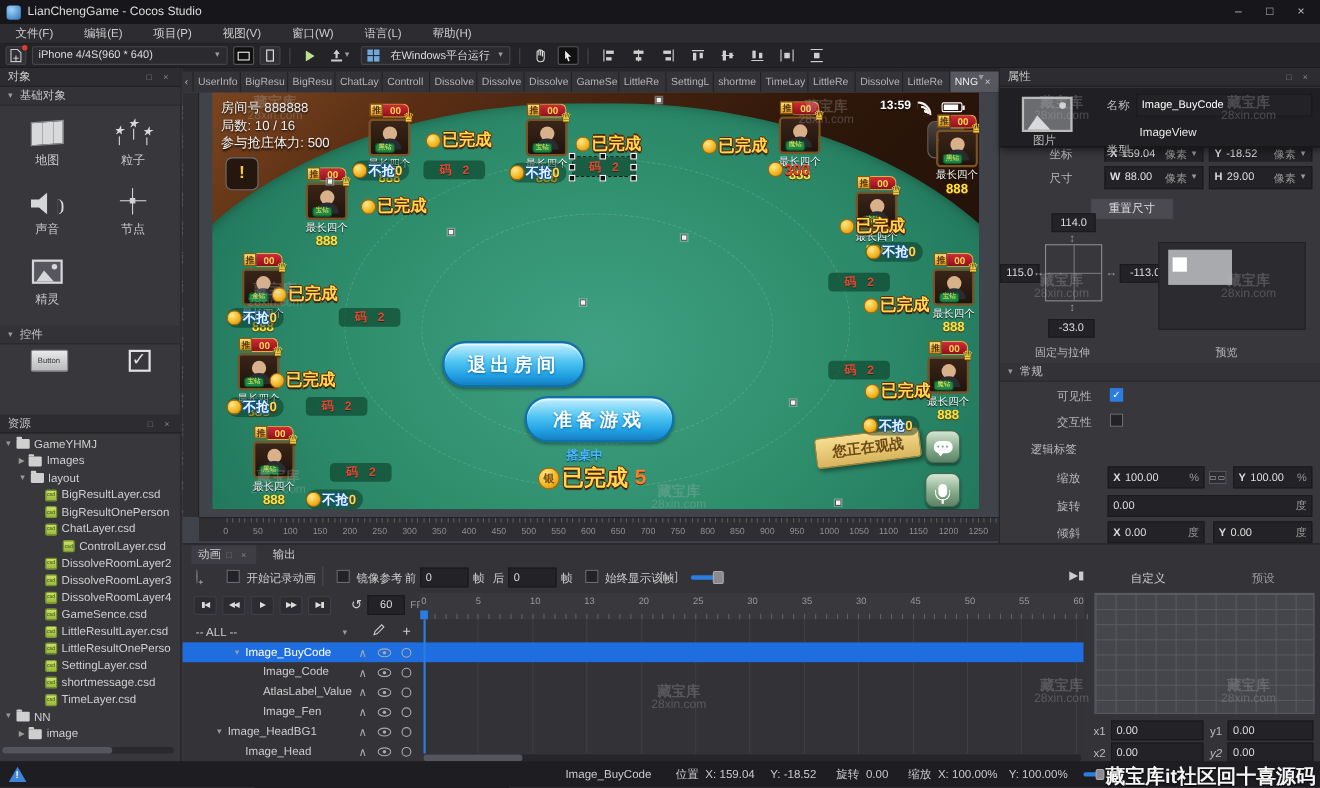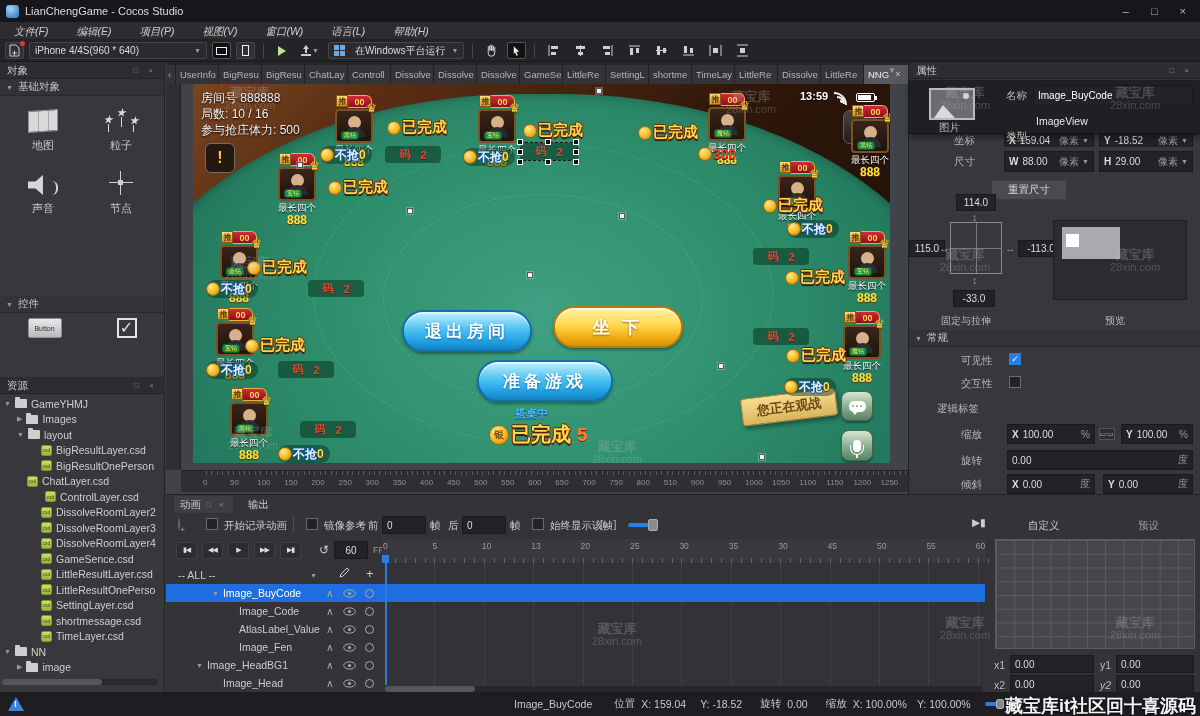--- a/index.html
+++ b/index.html
@@ -6,21 +6,21 @@
 html,body{background:#2a2a2e;}
 #app{position:relative;width:1200px;height:716px;background:#3a3a3f;overflow:hidden;color:#ccc;}
 .abs{position:absolute;}
 .row{display:flex;align-items:center;}
 
 
 #titlebar{left:0;top:0;width:1200px;height:22px;background:#17171b;color:#ddd;font-size:11px;display:flex;align-items:center;padding:0 6px;}
 #titlebar .appicon{width:13px;height:13px;border-radius:3px;background:radial-gradient(circle at 35% 30%,#9fd4ff,#2b6fb0);margin-right:6px;}
 #titlebar .wbtns{margin-left:auto;display:flex;gap:22px;color:#bbb;font-size:11px;padding-right:8px;}
 #menubar{left:0;top:22px;width:1200px;height:18px;background:#2d2d31;display:flex;align-items:center;font-size:10.5px;color:#ccc;border-bottom:1px solid #222;}
-#menubar .mi{padding:0 14px;height:18px;line-height:18px;font-style:italic;}
+#menubar .mi{padding:0 14px;height:18px;line-height:18px;}
 #toolbar{left:0;top:40px;width:1200px;height:22px;background:#242428;display:flex;align-items:center;gap:5px;padding:0 5px;border-bottom:1px solid #1a1a1e;}
 .tbtn{height:17px;min-width:19px;display:inline-flex;align-items:center;justify-content:center;background:#2f2f34;border:1px solid #44444a;border-radius:2px;color:#ddd;font-size:9px;padding:0 3px;position:relative;}
 .tbtn.flat{background:none;border-color:transparent;}
 .tbtn.active{background:#111;border-color:#555;}
 .tsel{height:17px;background:#2a2a2f;border:1px solid #44444a;border-radius:2px;color:#ddd;font-size:10px;display:flex;align-items:center;padding:0 5px;gap:6px;}
 .caret{font-size:7px;color:#9a9a9a;}
 .tsep{width:1px;height:14px;background:#45454b;margin:0 3px;}
 .reddot{position:absolute;right:-2px;top:-2px;width:5px;height:5px;border-radius:50%;background:#e03a2e;}
 .winlogo{display:inline-grid;grid-template-columns:5px 5px;grid-gap:1px;margin-right:4px;}
 .winlogo i{width:5px;height:5px;background:#6fa8dc;}
@@ -360,20 +360,26 @@
         <span>声音</span>
       </div>
       <div class="objitem">
         <span class="icn">
             <span class="i-node">
               <b></b>
             </span>
           </span>
         <span>节点</span>
       </div>
+      <div class="objitem">
+        <span class="icn">
+            <span class="i-sprite"></span>
+          </span>
+        <span>精灵</span>
+      </div>
     </div>
     <div class="sech" style="position:absolute;top:234px;width:164px;">
       <span class="arr">▼</span>
       <span>控件</span>
     </div>
     <div class="abs row" style="left:0;top:256px;width:164px;justify-content:space-around;">
       <span class="i-btnctrl">Button</span>
       <span class="i-check">✓</span>
     </div>
     <div id="restree">
@@ -400,26 +406,26 @@
           <div class="trow" style="padding-left: 30px;">
             <span style="width:7px"></span>
             <span class="csdic">csd</span>
             <span>BigResultLayer.csd</span>
           </div>
           <div class="trow" style="padding-left: 30px;">
             <span style="width:7px"></span>
             <span class="csdic">csd</span>
             <span>BigResultOnePerson</span>
           </div>
-          <div class="trow" style="padding-left: 16px;">
+          <div class="trow" style="padding-left: 30px;">
             <span style="width:7px"></span>
             <span class="csdic">csd</span>
             <span>ChatLayer.csd</span>
           </div>
-          <div class="trow" style="padding-left: 34px;">
+          <div class="trow" style="padding-left: 46px;">
             <span style="width:7px"></span>
             <span class="csdic">csd</span>
             <span>ControlLayer.csd</span>
           </div>
           <div class="trow" style="padding-left: 30px;">
             <span style="width:7px"></span>
             <span class="csdic">csd</span>
             <span>DissolveRoomLayer2</span>
           </div>
           <div class="trow" style="padding-left: 30px;">
@@ -626,21 +632,21 @@
         <i style="left: 436.9px;"></i>
         <i style="left: 442.3px;"></i>
         <i style="left: 447.7px;"></i>
         <i style="left: 453.1px;"></i>
         <span style="left: 455.6px;">800</span>
         <i style="left: 458.6px;"></i>
         <i style="left: 464px;"></i>
         <i style="left: 469.4px;"></i>
         <i style="left: 474.8px;"></i>
         <i style="left: 480.2px;"></i>
-        <span style="left: 482.7px;">510</span>
+        <span style="left: 482.7px;">850</span>
         <i style="left: 485.7px;"></i>
         <i style="left: 491.1px;"></i>
         <i style="left: 496.5px;"></i>
         <i style="left: 501.9px;"></i>
         <i style="left: 507.3px;"></i>
         <span style="left: 509.8px;">900</span>
         <i style="left: 512.8px;"></i>
         <i style="left: 518.2px;"></i>
         <i style="left: 523.6px;"></i>
         <i style="left: 529px;"></i>
@@ -711,21 +717,20 @@
           <i></i>
         </span>
       <div class="gearbtn" style="left:650px;top:26px;">
         <svg width="20" height="20" viewBox="0 0 20 20">
           <path d="M10 2l1 2.2 2.4-.6 1 2 2.2 1-.6 2.4L18 10l-2 1 .6 2.4-2.2 1-1 2-2.4-.6L10 18l-1-2.2-2.4.6-1-2-2.2-1 .6-2.4L2 10l2-1-.6-2.4 2.2-1 1-2 2.4.6z" fill="#f0f0f0"></path>
           <circle cx="10" cy="10" r="3" fill="#3a332c"></circle>
         </svg>
       </div>
 
       <div class="gbtn blue" style="left:209px;top:226px;width:130px;height:42px;">退出房间</div>
-      <div class="gbtn gold" style="left:360px;top:222px;width:130px;height:42px;">坐 下</div>
       <div class="gbtn blue" style="left:284px;top:276px;width:136px;height:42px;">准备游戏</div>
       <div class="tstat" style="left:322px;top:322px;">搭桌中</div>
 
       <div class="bigdone" style="left:296px;top:337px;">
         <span class="coin">银</span>
         <span class="goldtxt">已完成</span>
         <span class="cnt">5</span>
       </div>
 
       <div class="spectate" style="left:548px;top:309px;">您正在观战</div>

